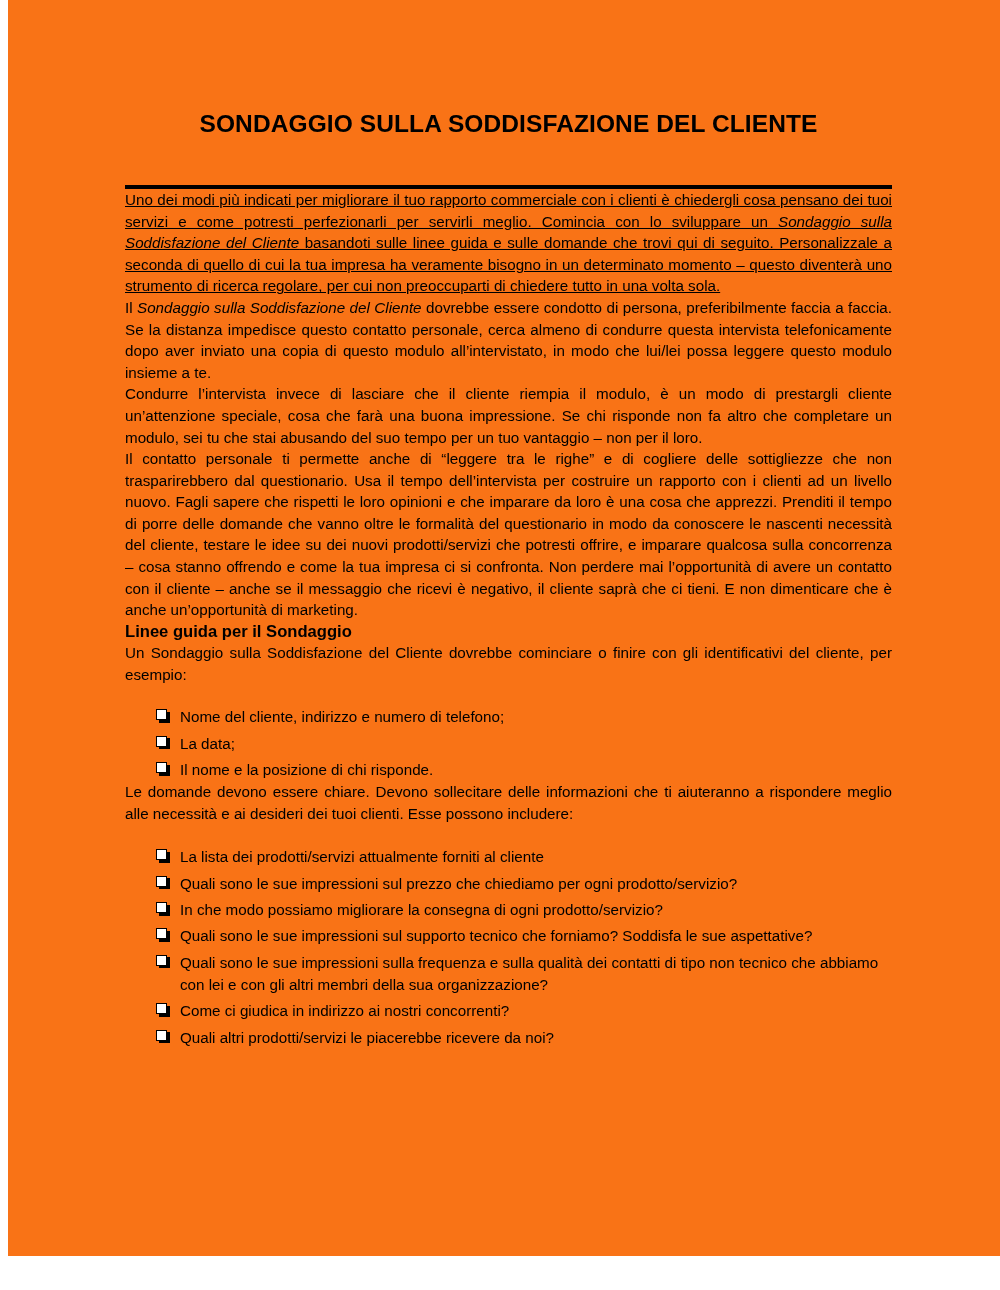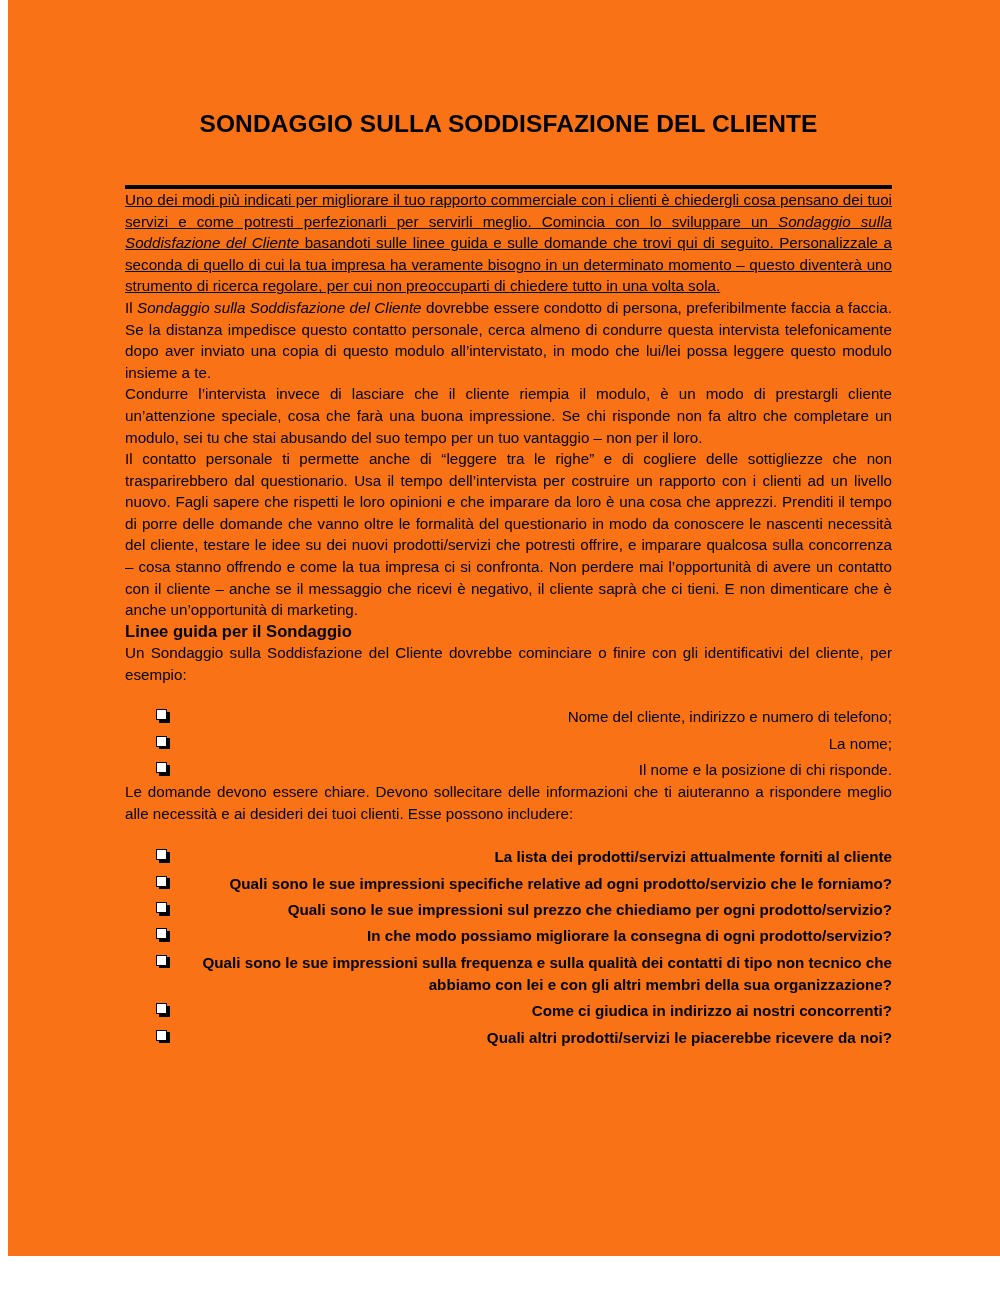--- a/index.html
+++ b/index.html
@@ -65,28 +65,28 @@
   .intro-after-head {
     margin-top: 1px;
     text-align: left;
   }
   ul.check-list {
     list-style: none;
     margin: 0;
     padding: 0;
   }
   ul.list-gap-a { margin-top: 21px; }
-  ul.list-gap-b { margin-top: 22px; font-weight: bold; }
+  ul.list-gap-b { margin-top: 22px; }
   li.check-item {
     position: relative;
     padding-left: 55px;
     font-size: 15.2px;
     line-height: 1.44;
     margin-bottom: 4.5px;
-    text-align: right;
+    text-align: left;
   }
   li.check-item:last-child { margin-bottom: 0; }
   .cbox {
     position: absolute;
     left: 31px;
     top: 3px;
     width: 13px;
     height: 13px;
   }
   .cbox .sq {
@@ -139,21 +139,21 @@
             <span class="shadow"></span>
             <span class="sq"></span>
           </span>
         <span>Nome del cliente, indirizzo e numero di telefono;</span>
       </li>
       <li class="check-item">
         <span class="cbox">
             <span class="shadow"></span>
             <span class="sq"></span>
           </span>
-        <span>La nome;</span>
+        <span>La data;</span>
       </li>
       <li class="check-item">
         <span class="cbox">
             <span class="shadow"></span>
             <span class="sq"></span>
           </span>
         <span>Il nome e la posizione di chi risponde.</span>
       </li>
     </ul>
 
@@ -165,35 +165,41 @@
             <span class="shadow"></span>
             <span class="sq"></span>
           </span>
         <span>La lista dei prodotti/servizi attualmente forniti al cliente</span>
       </li>
       <li class="check-item">
         <span class="cbox">
             <span class="shadow"></span>
             <span class="sq"></span>
           </span>
-        <span>Quali sono le sue impressioni specifiche relative ad ogni prodotto/servizio che le forniamo?</span>
       </li>
       <li class="check-item">
         <span class="cbox">
             <span class="shadow"></span>
             <span class="sq"></span>
           </span>
         <span>Quali sono le sue impressioni sul prezzo che chiediamo per ogni prodotto/servizio?</span>
       </li>
       <li class="check-item">
         <span class="cbox">
             <span class="shadow"></span>
             <span class="sq"></span>
           </span>
         <span>In che modo possiamo migliorare la consegna di  ogni prodotto/servizio?</span>
+      </li>
+      <li class="check-item">
+        <span class="cbox">
+            <span class="shadow"></span>
+            <span class="sq"></span>
+          </span>
+        <span>Quali sono le sue impressioni sul supporto tecnico che forniamo? Soddisfa le sue aspettative?</span>
       </li>
       <li class="check-item">
         <span class="cbox">
             <span class="shadow"></span>
             <span class="sq"></span>
           </span>
         <span>Quali sono le sue impressioni sulla frequenza e sulla qualità dei contatti di tipo non tecnico che abbiamo con lei e con gli altri membri della sua organizzazione?</span>
       </li>
       <li class="check-item">
         <span class="cbox">

